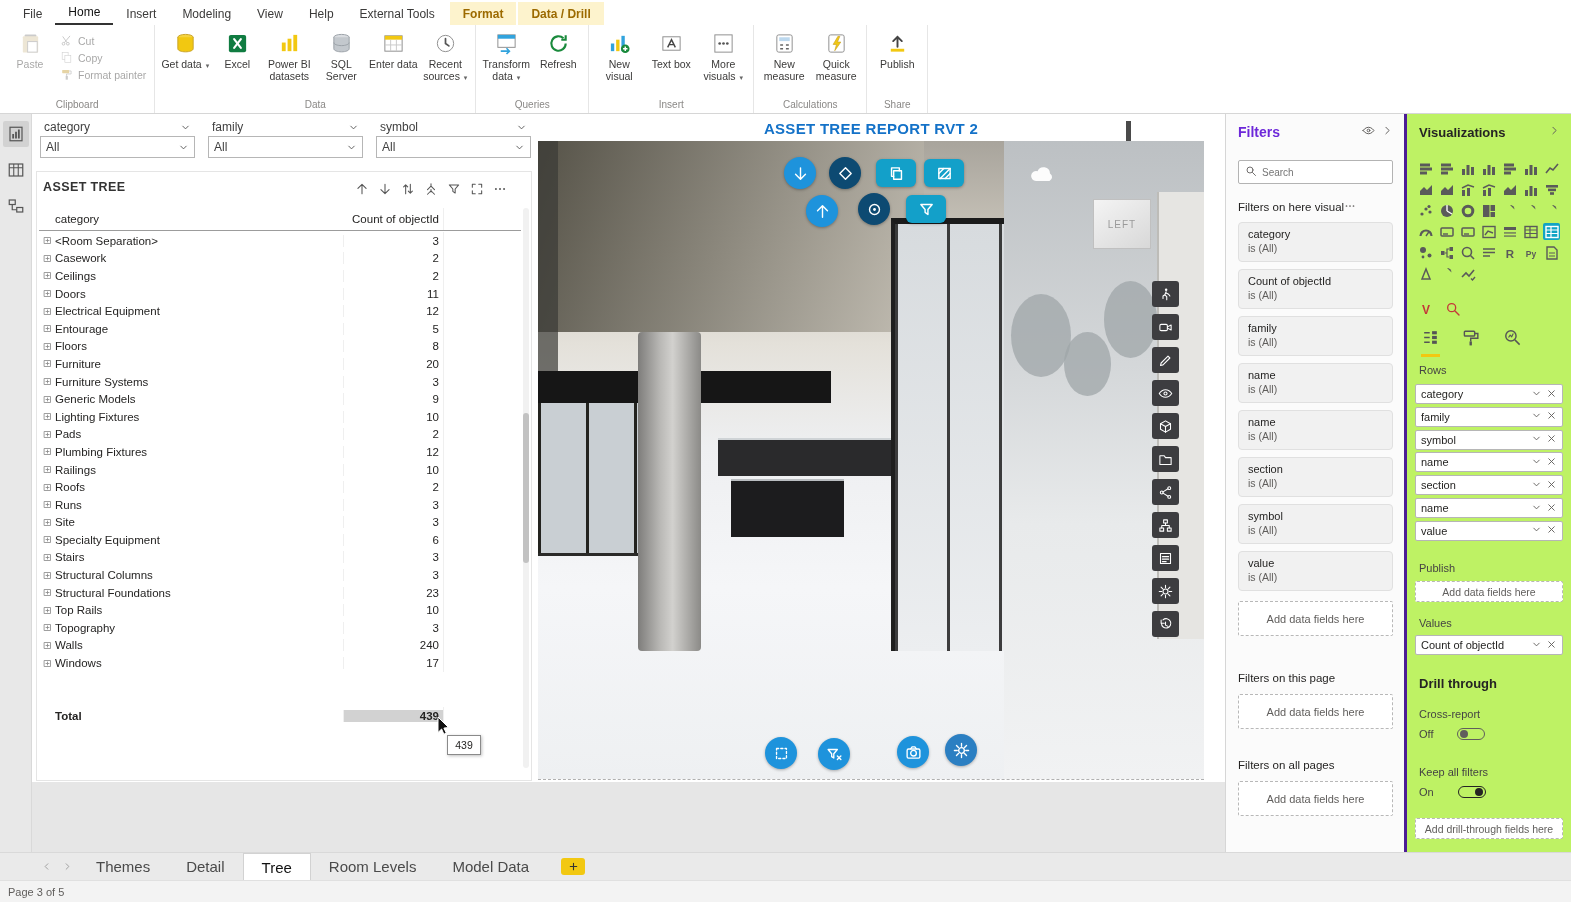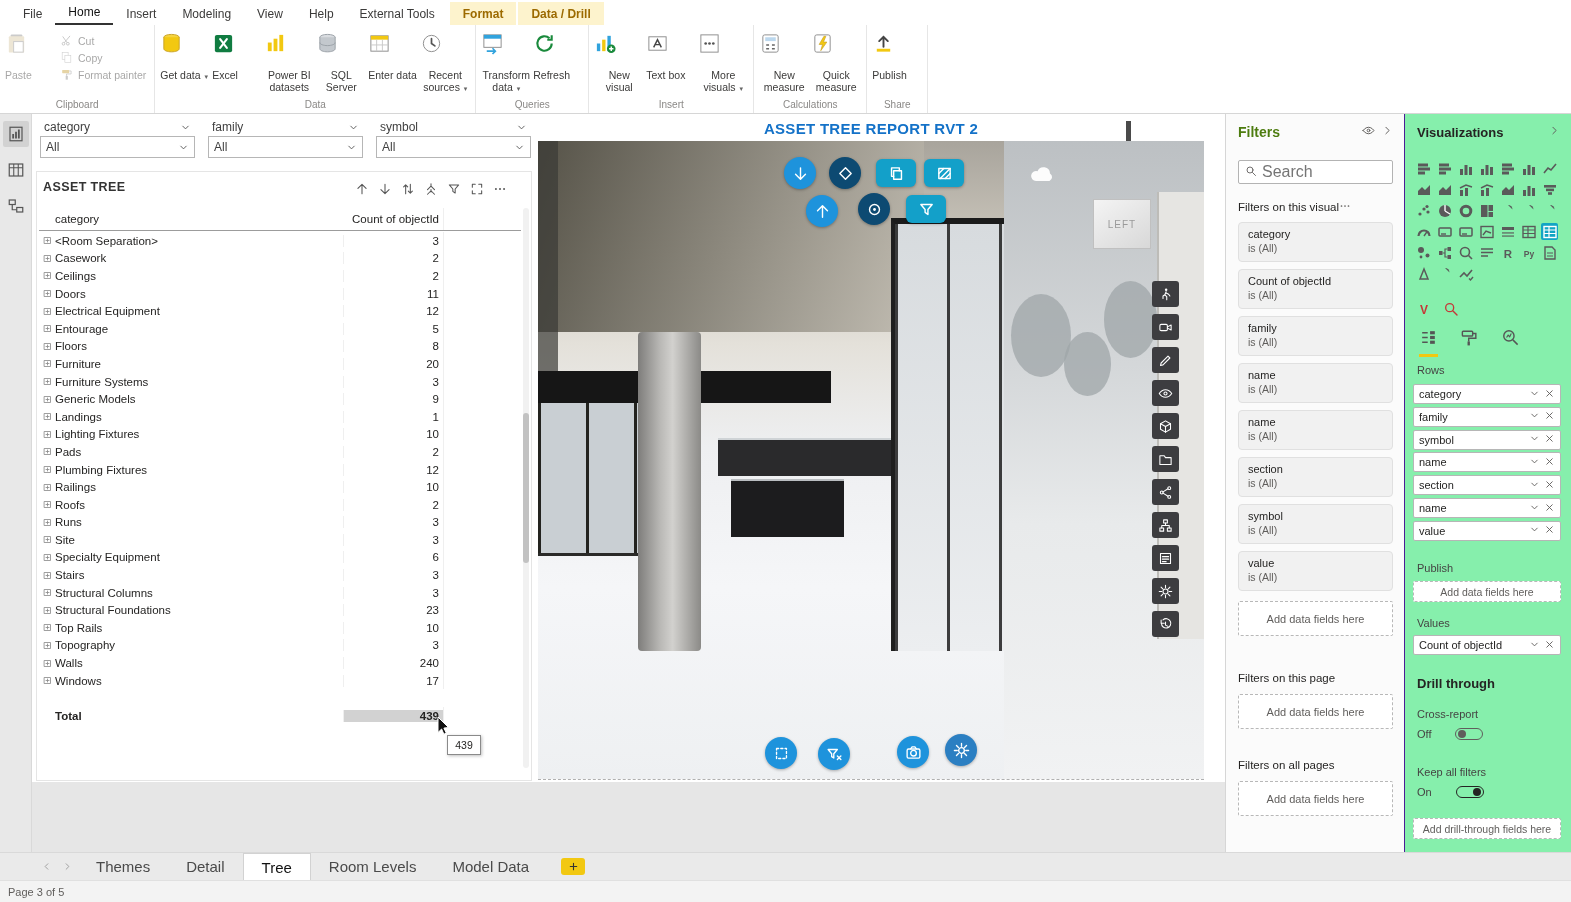--- a/index.html
+++ b/index.html
@@ -10,22 +10,22 @@
   
   #ribbon { position:absolute; top:0; left:0; right:0; height:114px; background:#fff; border-bottom:1px solid #d6d6d6; }
   #rtabs { display:flex; align-items:flex-end; height:25px; padding-left:10px; }
   .rtab { padding:5px 13px 4px; font-size:12px; color:#3b3a39; cursor:pointer; white-space:nowrap; }
   .rtab.active { font-weight:normal; color:#111; border-bottom:2.5px solid #333; }
   .rtab.contextual { background:#fdf3cd; color:#9c6a00; font-weight:bold; margin-left:2px; }
   #rgroups { position:absolute; top:25px; left:0; right:0; bottom:0; display:flex; }
   .rgroup { display:flex; flex-direction:column; border-right:1px solid #e6e6e6; padding:1px 4px 0; }
   .rbuttons { flex:1; display:flex; align-items:stretch; }
   .rglabel { height:15px; line-height:14px; font-size:10px; color:#8a8886; text-align:center; }
-  .rbig { width:52px; display:flex; flex-direction:column; align-items:flex-start; justify-content:flex-start;
-          gap:15px; padding:6px 1px 0; font-size:10.5px; color:#3b3a39; text-align:center; line-height:1.12; cursor:pointer; }
+  .rbig { width:52px; display:flex; flex-direction:column; align-items:center; justify-content:flex-start;
+          gap:4px; padding:6px 1px 0; font-size:10.5px; color:#3b3a39; text-align:center; line-height:1.12; cursor:pointer; }
   .rbig svg.ric { width:23px; height:23px; }
   .rsmallstack { display:flex; flex-direction:column; justify-content:flex-start; gap:4px; padding:8px 4px 0; }
   .rsmall { display:flex; align-items:center; gap:5px; font-size:10.5px; color:#3b3a39; cursor:pointer; }
   .rsmall svg.ric { width:13px; height:13px; }
   .rdisabled { opacity:.45; }
   .caret { font-size:7px; color:#666; margin-left:1px; }
 
   
   #leftnav { position:absolute; top:114px; left:0; width:32px; height:739px; background:#e8e8e8; border-right:1px solid #d9d9d9; }
   .lnav-btn { width:26px; height:26px; margin:7px auto 10px; display:flex; align-items:center; justify-content:center; border-radius:2px; cursor:pointer; }
@@ -94,36 +94,36 @@
               border:1px solid #c0c0c0; display:flex; align-items:center; justify-content:center;
               font-size:10px; letter-spacing:1px; color:#9a9a9a; cursor:pointer; }
   #cloud { position:absolute; left:490px; top:46px; color:#fff; }
   #rail { position:absolute; left:614px; top:162px; width:28px; display:flex; flex-direction:column; gap:7px; }
   .rail-btn { width:27px; height:26px; background:#3d3d40; border-radius:3px; display:flex; align-items:center; justify-content:center; cursor:pointer; }
   .rail-btn svg { width:15px; height:15px; color:#fff; }
 
   
   #filters-pane { position:absolute; top:114px; left:1225px; width:179px; height:738px; background:#fbfbfb; border-left:1px solid #d6d6d6; }
   #fp-head { position:absolute; top:10px; left:12px; right:10px; display:flex; align-items:center; gap:6px; }
-  #fp-head .ftitle { font-size:14px; font-weight:bold; color:#4d7c0f; flex:1; }
+  #fp-head .ftitle { font-size:14px; font-weight:bold; color:#6d28d9; flex:1; }
   #fp-head svg { width:13px; height:13px; color:#605e5c; cursor:pointer; }
   #fp-search { position:absolute; top:46px; left:12px; width:155px; height:24px; border:1px solid #b3b3b3; border-radius:2px;
                background:#fff; display:flex; align-items:center; padding:0 6px; gap:5px; }
   #fp-search svg { width:12px; height:12px; color:#605e5c; }
-  #fp-search input { border:none; outline:none; width:100%; font-size:16px; font-family:"Liberation Sans",sans-serif; background:transparent; color:#252423; }
+  #fp-search input { border:none; outline:none; width:100%; font-size:10px; font-family:"Liberation Sans",sans-serif; background:transparent; color:#252423; }
   .fsec-label { position:absolute; left:12px; right:12px; display:flex; align-items:center; font-size:11.5px; color:#252423; }
   .fsec-label svg { width:12px; height:12px; color:#605e5c; margin-left:auto; cursor:pointer; }
   .fcard { position:absolute; left:12px; width:155px; height:40px; background:#f1f1f1; border:1px solid #e0e0e0; border-radius:4px; padding:5px 9px; cursor:pointer; }
   .fcard .fct { font-size:11px; color:#252423; white-space:nowrap; overflow:hidden; }
   .fcard .fcs { font-size:10.5px; color:#605e5c; margin-top:2px; }
   .addbox { position:absolute; left:12px; width:155px; height:35px; border:1px dashed #b8b8b8; border-radius:2px; background:#fff;
             font-size:11px; color:#605e5c; display:flex; align-items:center; justify-content:center; cursor:pointer; }
 
   
-  #viz-pane { position:absolute; top:114px; left:1404px; width:167px; height:738px; background:#86efac; border-left:1px solid #4c1d95; }
+  #viz-pane { position:absolute; top:114px; left:1404px; width:167px; height:738px; background:#bef264; border-left:3px solid #4c1d95; }
   #vp-head { position:absolute; top:10px; left:12px; right:10px; display:flex; align-items:center; }
   #vp-head .vtitle { font-size:13px; font-weight:bold; color:#252423; flex:1; }
   #vp-head svg { width:13px; height:13px; color:#605e5c; cursor:pointer; }
   #gallery { position:absolute; top:46px; left:10px; width:148px; display:flex; flex-wrap:wrap; gap:4px; }
   .gi { width:17px; height:17px; border-radius:2px; display:flex; align-items:center; justify-content:center; color:#5a5a5a; cursor:pointer; }
   .gi svg { width:16px; height:16px; }
   .gi.sel { background:#12a4c4; color:#fff; }
   #gextra { position:absolute; top:186px; left:10px; display:flex; gap:10px; }
   #gextra .gi { color:#c43838; }
   #build-tabs { position:absolute; top:214px; left:14px; display:flex; gap:22px; }
@@ -566,31 +566,20 @@
             <div class="tcount">9</div>
             <div class="tfill"></div>
           </div>
           <div class="trow">
             <div class="texp">
               <svg class="" viewBox="0 0 24 24" fill="none" stroke="currentColor" stroke-width="2.2" stroke-linecap="round" stroke-linejoin="round">
                 <rect x="4" y="4" width="16" height="16"></rect>
                 <path d="M12 8v8M8 12h8"></path>
               </svg>
             </div>
-            <div class="tname">Landings</div>
-            <div class="tcount">1</div>
-            <div class="tfill"></div>
-          </div>
-          <div class="trow">
-            <div class="texp">
-              <svg class="" viewBox="0 0 24 24" fill="none" stroke="currentColor" stroke-width="2.2" stroke-linecap="round" stroke-linejoin="round">
-                <rect x="4" y="4" width="16" height="16"></rect>
-                <path d="M12 8v8M8 12h8"></path>
-              </svg>
-            </div>
             <div class="tname">Lighting Fixtures</div>
             <div class="tcount">10</div>
             <div class="tfill"></div>
           </div>
           <div class="trow">
             <div class="texp">
               <svg class="" viewBox="0 0 24 24" fill="none" stroke="currentColor" stroke-width="2.2" stroke-linecap="round" stroke-linejoin="round">
                 <rect x="4" y="4" width="16" height="16"></rect>
                 <path d="M12 8v8M8 12h8"></path>
               </svg>
@@ -935,21 +924,21 @@
     </div>
     <div id="fp-search">
       <span id="fp-mag"><svg class="" viewBox="0 0 24 24" fill="none" stroke="currentColor" stroke-width="1.8" stroke-linecap="round" stroke-linejoin="round">
             <circle cx="10" cy="10" r="6"></circle>
             <path d="M15 15l6 6"></path>
           </svg></span>
       <input placeholder="Search" style="">
     </div>
     <div id="fp-sections">
         <div class="fsec-label" style="top: 86px;">
-          <span>Filters on this visual</span>
+          <span>Filters on here visual</span>
           <span><svg class="" viewBox="0 0 24 24" fill="none" stroke="currentColor" stroke-width="1.8" stroke-linecap="round" stroke-linejoin="round">
               <circle cx="5" cy="12" r="1.7" fill="currentColor" stroke="none"></circle>
               <circle cx="12" cy="12" r="1.7" fill="currentColor" stroke="none"></circle>
               <circle cx="19" cy="12" r="1.7" fill="currentColor" stroke="none"></circle>
             </svg></span>
         </div>
         <div class="fcard" style="top: 108px;">
           <div class="fct">category</div>
           <div class="fcs">is (All)</div>
         </div>

